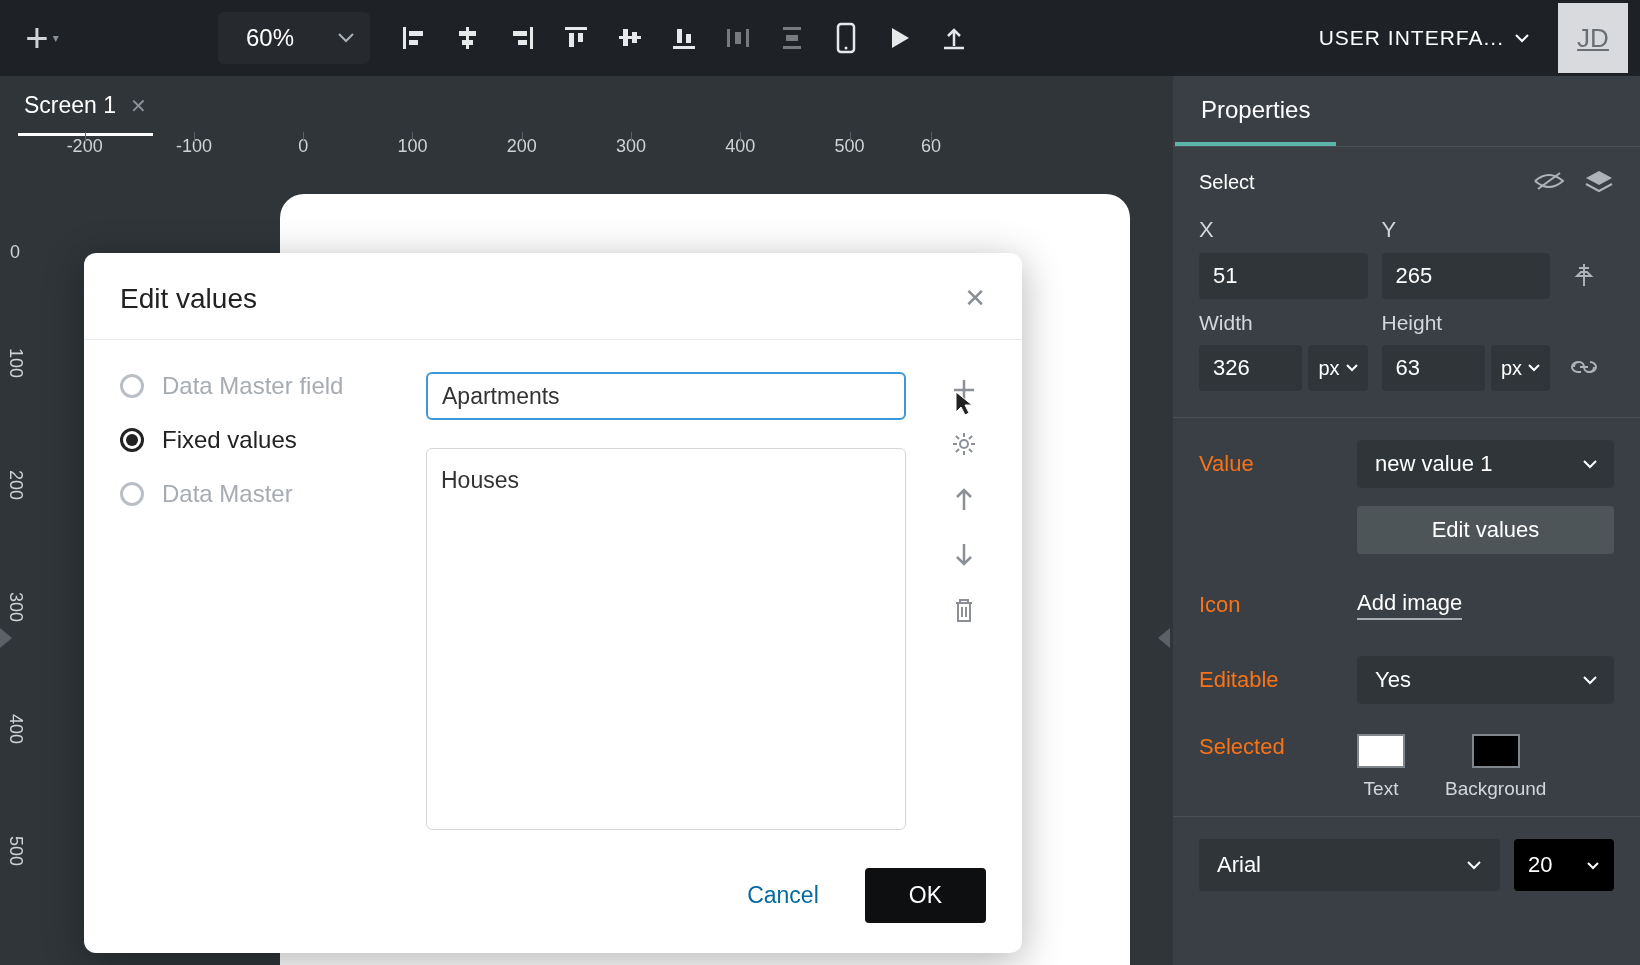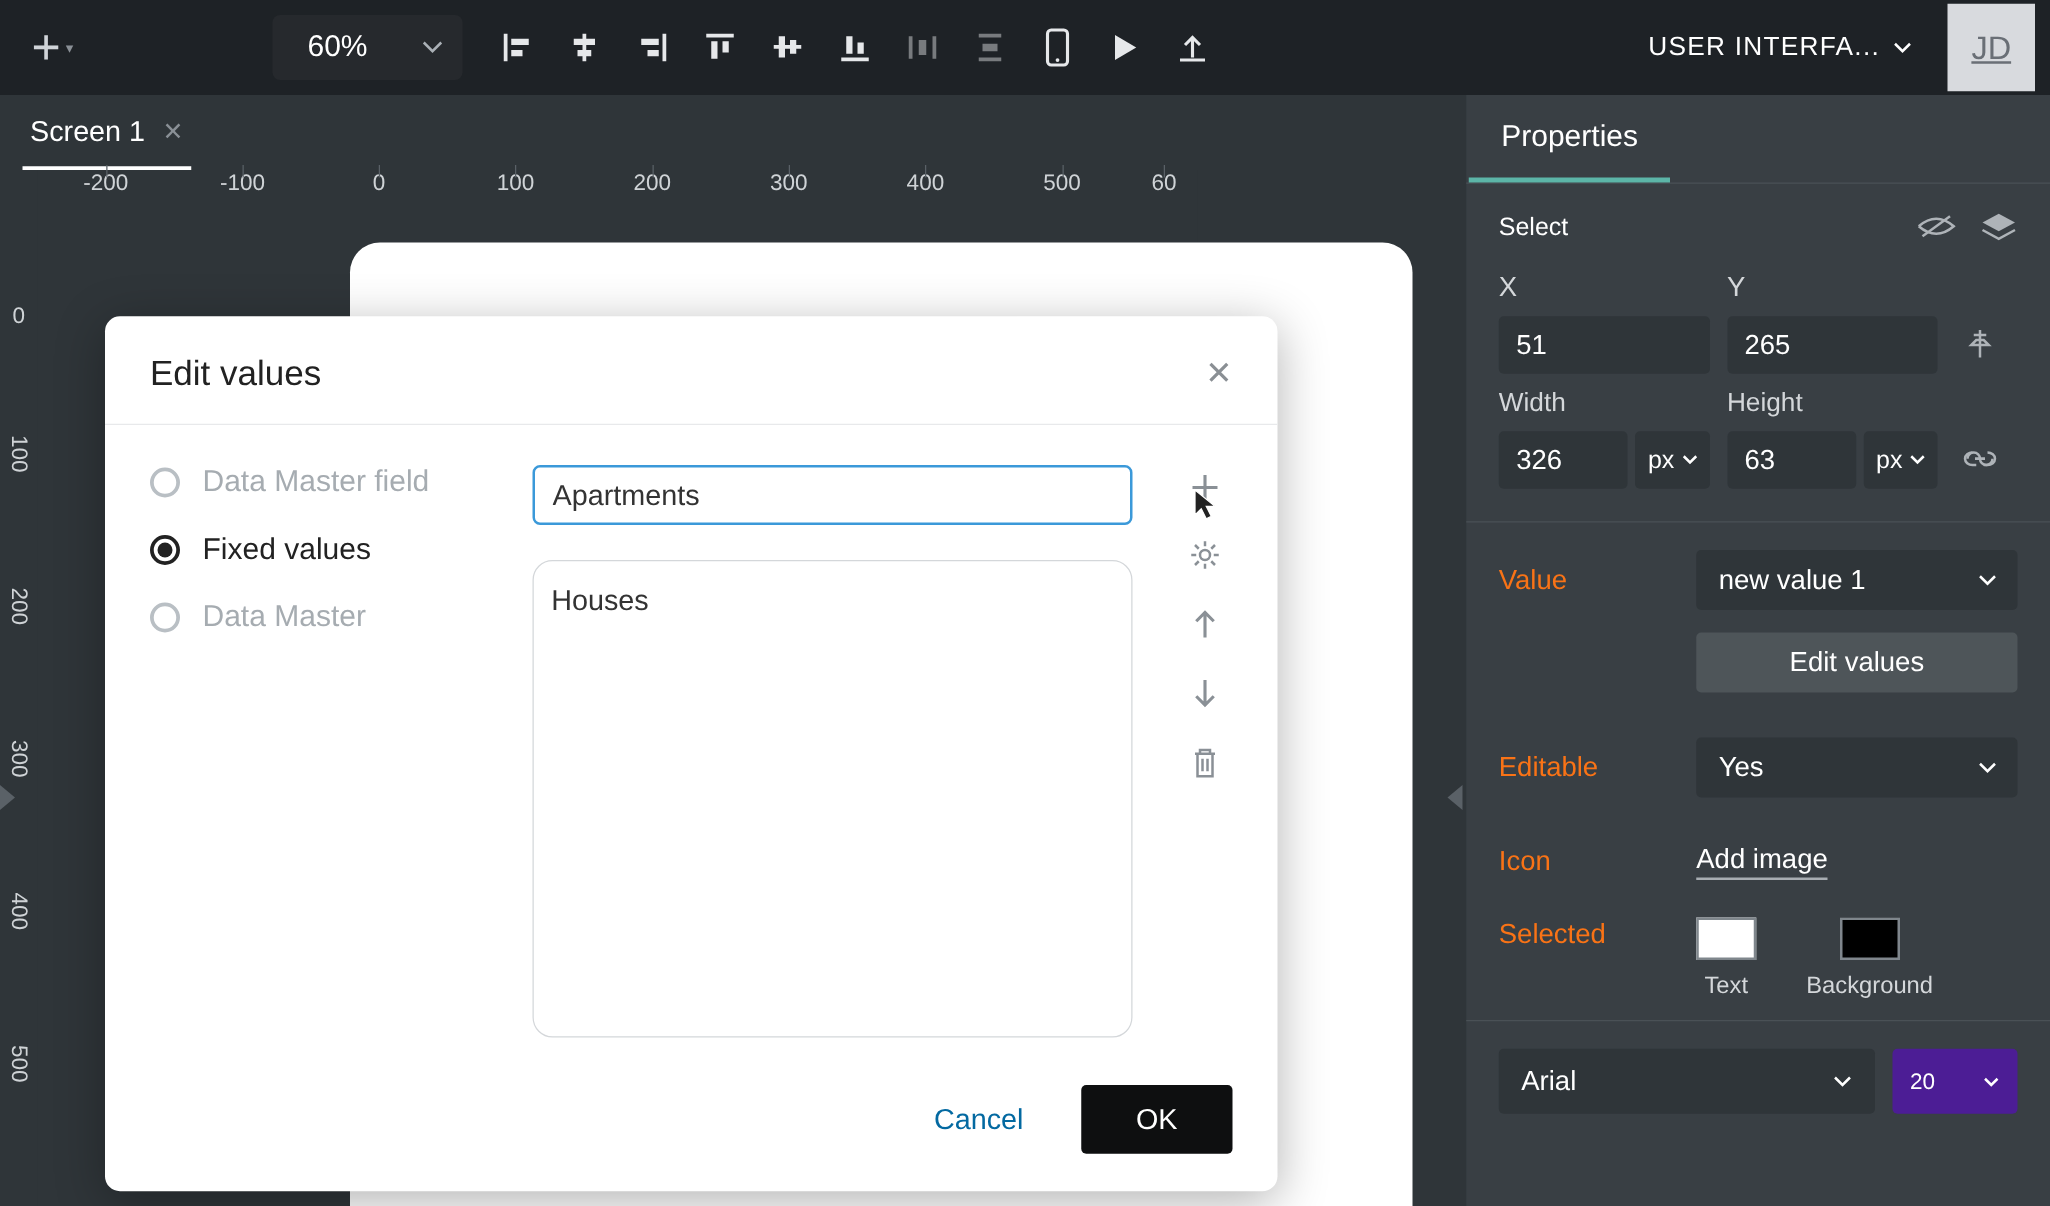--- a/index.html
+++ b/index.html
@@ -337,29 +337,29 @@
       height: 52px;
       display: flex;
       align-items: center;
       justify-content: space-between;
       padding: 0 18px;
       color: #fff;
       font-size: 22px;
     }
     .size-dropdown {
       width: 100px;
-      background: #4c1d95;
+      background: #000000;
       border-radius: 4px;
       height: 52px;
       display: flex;
       align-items: center;
       justify-content: space-between;
       padding: 0 14px;
       color: #fff;
-      font-size: 18px;
+      font-size: 22px;
     }
     
     
     .modal {
       position: absolute;
       top: 253px;
       left: 84px;
       width: 938px;
       height: 700px;
       background: #fff;
@@ -404,21 +404,21 @@
       border: 2px solid #3b99d9;
       border-radius: 6px;
       height: 48px;
       padding: 0 14px;
       font-size: 23px;
       color: #333;
       outline: none;
     }
     .list-box {
       border: 1px solid #d4d7da;
-      border-radius: 16px;
+      border-radius: 6px;
       flex: 1;
       padding: 14px;
       min-height: 320px;
     }
     .list-item { font-size: 23px; color: #333; padding: 4px 0; }
     
     .action-col {
       width: 44px;
       display: flex;
       flex-direction: column;
@@ -705,32 +705,32 @@
       <svg width="16" height="10">
           <path d="M2 2 L8 8 L14 2" stroke="currentColor" stroke-width="2" fill="none"></path>
         </svg>
     </div>
     <div class="edit-values-btn">
         <span>Edit values</span>
       </div>
   </div>
   
   <div class="value-grid">
+    <span class="prop-label">Icon</span>
+    <div><span class="add-image-link">Add image</span></div>
+  </div>
+  
+  <div class="value-grid">
     <span class="prop-label">Editable</span>
     <div class="dropdown">
       <span>Yes</span>
       <svg width="16" height="10">
           <path d="M2 2 L8 8 L14 2" stroke="currentColor" stroke-width="2" fill="none"></path>
         </svg>
     </div>
-  </div>
-  
-  <div class="value-grid">
-    <span class="prop-label">Icon</span>
-    <div><span class="add-image-link">Add image</span></div>
   </div>
   
   <div class="swatch-row">
     <span class="prop-label">Selected</span>
     <div class="swatches">
       <div class="swatch-col">
         <div class="swatch swatch-white"></div>
         <span class="swatch-label">Text</span>
       </div>
       <div class="swatch-col">

